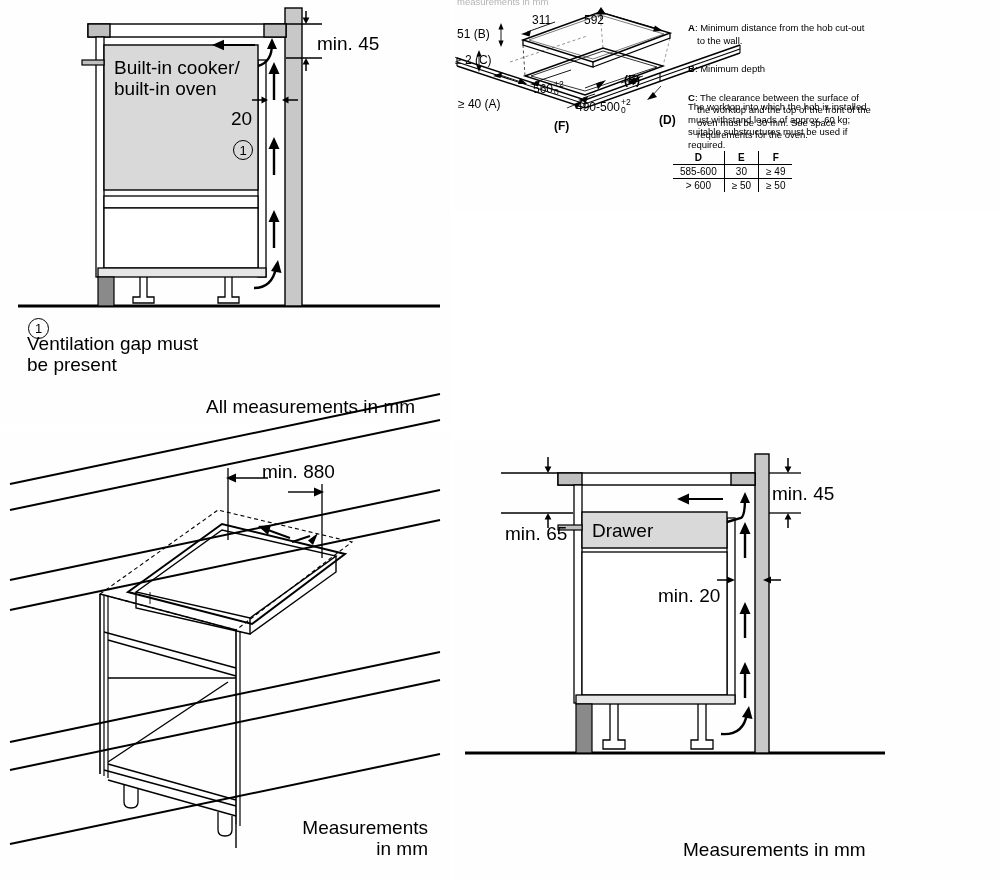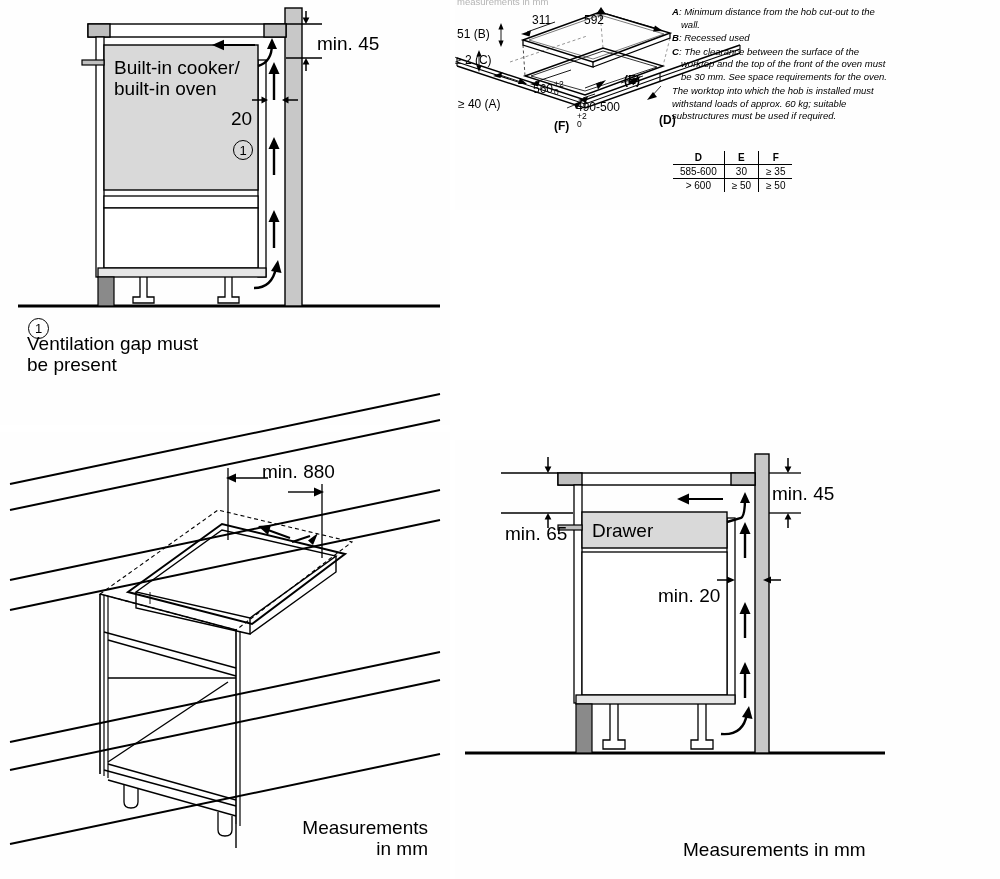--- a/index.html
+++ b/index.html
@@ -44,21 +44,21 @@
     border-left:1px solid #000;border-right:1px solid #000;
     padding:1px 7px;text-align:center;font-weight:normal;
   }
   .spec th{font-weight:bold;border-bottom:1.3px solid #000;border-top:none;}
   .spec tr.r1 td{border-bottom:1px solid #000;}
   .spec th:first-child,.spec td:first-child{border-left:none;}
   .spec th:last-child,.spec td:last-child{border-right:none;}
 
   .legend{position:absolute;font-size:9.5px;line-height:1.32;}
   .legend .k{font-weight:bold;}
-  .legend p{margin:0;font-style:italic;}
+  .legend p{margin:16px;}
   .legend .ind{padding-left:9px;text-indent:-9px;}
 </style>
 </head>
 <body>
 
 <div class="page">
 
   <div class="panel" style="left:0;top:0;width:450px;height:425px;">
 
     <svg width="450" height="425">
@@ -127,20 +127,21 @@
     <div class="txt t-lg" style="left:317px;top:33px;">min. 45</div>
 
     <div class="txt t-lg" style="left:231px;top:108px;">20</div>
 
     <div class="circ" style="left:233px;top:140px;width:18px;height:18px;">1</div>
 
     <div class="circ" style="left:28px;top:318px;width:19px;height:19px;">1</div>
 
     <div class="txt t-lg" style="left:27px;top:333px;">Ventilation gap must<br>be present</div>
 
+    <div class="txt t-lg" style="left:206px;top:396px;">All measurements in mm</div>
   </div>
 
   <div class="panel" style="left:455px;top:0;width:545px;height:210px;">
 
     <div class="txt t-xs" style="left:2px;top:-3px;color:#b4b4b4;">measurements in mm</div>
 
     <svg width="300" height="210">
 
       <path class="s" d="M68 40 L145 12 L215 33 L138 62 Z" stroke-width="1.5" fill="#ffffff"></path>
       <path class="s" d="M68 40 L68 45 L138 67 L138 62" stroke-width="1.3"></path>
@@ -222,56 +223,56 @@
 
     <div class="abs" style="left:78px;top:82px;display:flex;align-items:flex-start;">
       <span class="t-sm">560</span>
       <span class="abs" style="position:relative;display:inline-flex;flex-direction:column;
             line-height:0.95;margin-left:1px;margin-top:-2px;">
         <span class="t-xxs">+2</span>
         <span class="t-xxs">0</span>
       </span>
     </div>
 
-    <div class="abs" style="left:121px;top:100px;display:flex;align-items:flex-start;flex-direction:column;">
+    <div class="abs" style="left:121px;top:100px;display:flex;align-items:flex-start;">
       <span class="t-sm">490-500</span>
       <span style="position:relative;display:inline-flex;flex-direction:column;
             line-height:0.95;margin-left:1px;margin-top:-2px;">
         <span class="t-xxs">+2</span>
         <span class="t-xxs">0</span>
       </span>
     </div>
 
     <div class="txt t-sm bold" style="left:169px;top:74px;">(E)</div>
     <div class="txt t-sm bold" style="left:204px;top:114px;">(D)</div>
     <div class="txt t-sm bold" style="left:99px;top:120px;">(F)</div>
 
     <div class="legend" style="left:217px;top:6px;width:215px;">
       <p class="ind"><span class="k">A</span>: <span>Minimum distance from the hob cut-out to the wall.</span></p>
-      <p class="ind" style="margin-top:1px;"><span class="k">B</span>: <span>Recessed used</span></p>
+      <p class="ind" style="margin-top:1px;"><span class="k">B</span>: <span>Minimum depth</span></p>
       <p class="ind" style="margin-top:1px;"><span class="k">C</span>: <span>The clearance between the surface of the worktop and the top of the front of the oven must be 30 mm. See space requirements for the oven.</span></p>
     </div>
 
     <div class="legend" style="left:217px;top:85px;width:215px;">
       <p>The worktop into which the hob is installed must withstand loads of approx. 60 kg; suitable substructures must be used if required.</p>
     </div>
 
     <table class="spec" style="left:218px;top:151px;">
       <thead>
         <tr>
           <th>D</th>
           <th>E</th>
           <th>F</th>
         </tr>
       </thead>
       <tbody>
         <tr class="r1">
           <td>585-600</td>
           <td>30</td>
-          <td>≥ 35</td>
+          <td>≥ 49</td>
         </tr>
         <tr>
           <td>&gt; 600</td>
           <td>≥ 50</td>
           <td>≥ 50</td>
         </tr>
       </tbody>
     </table>
   </div>
 

